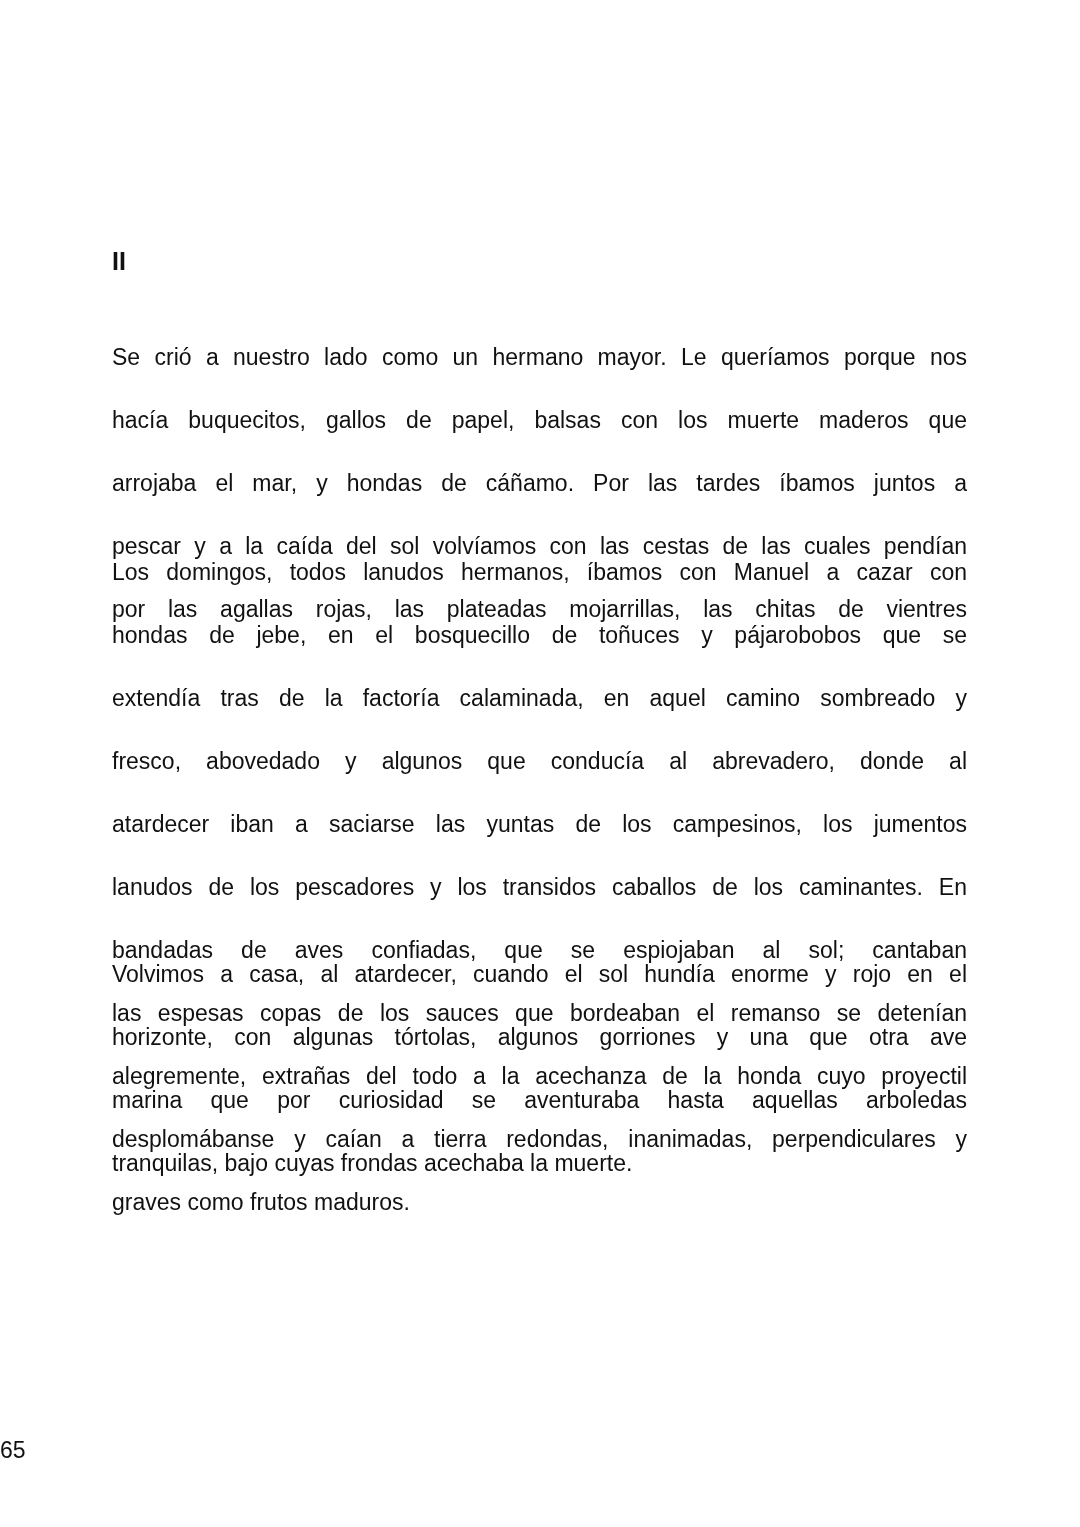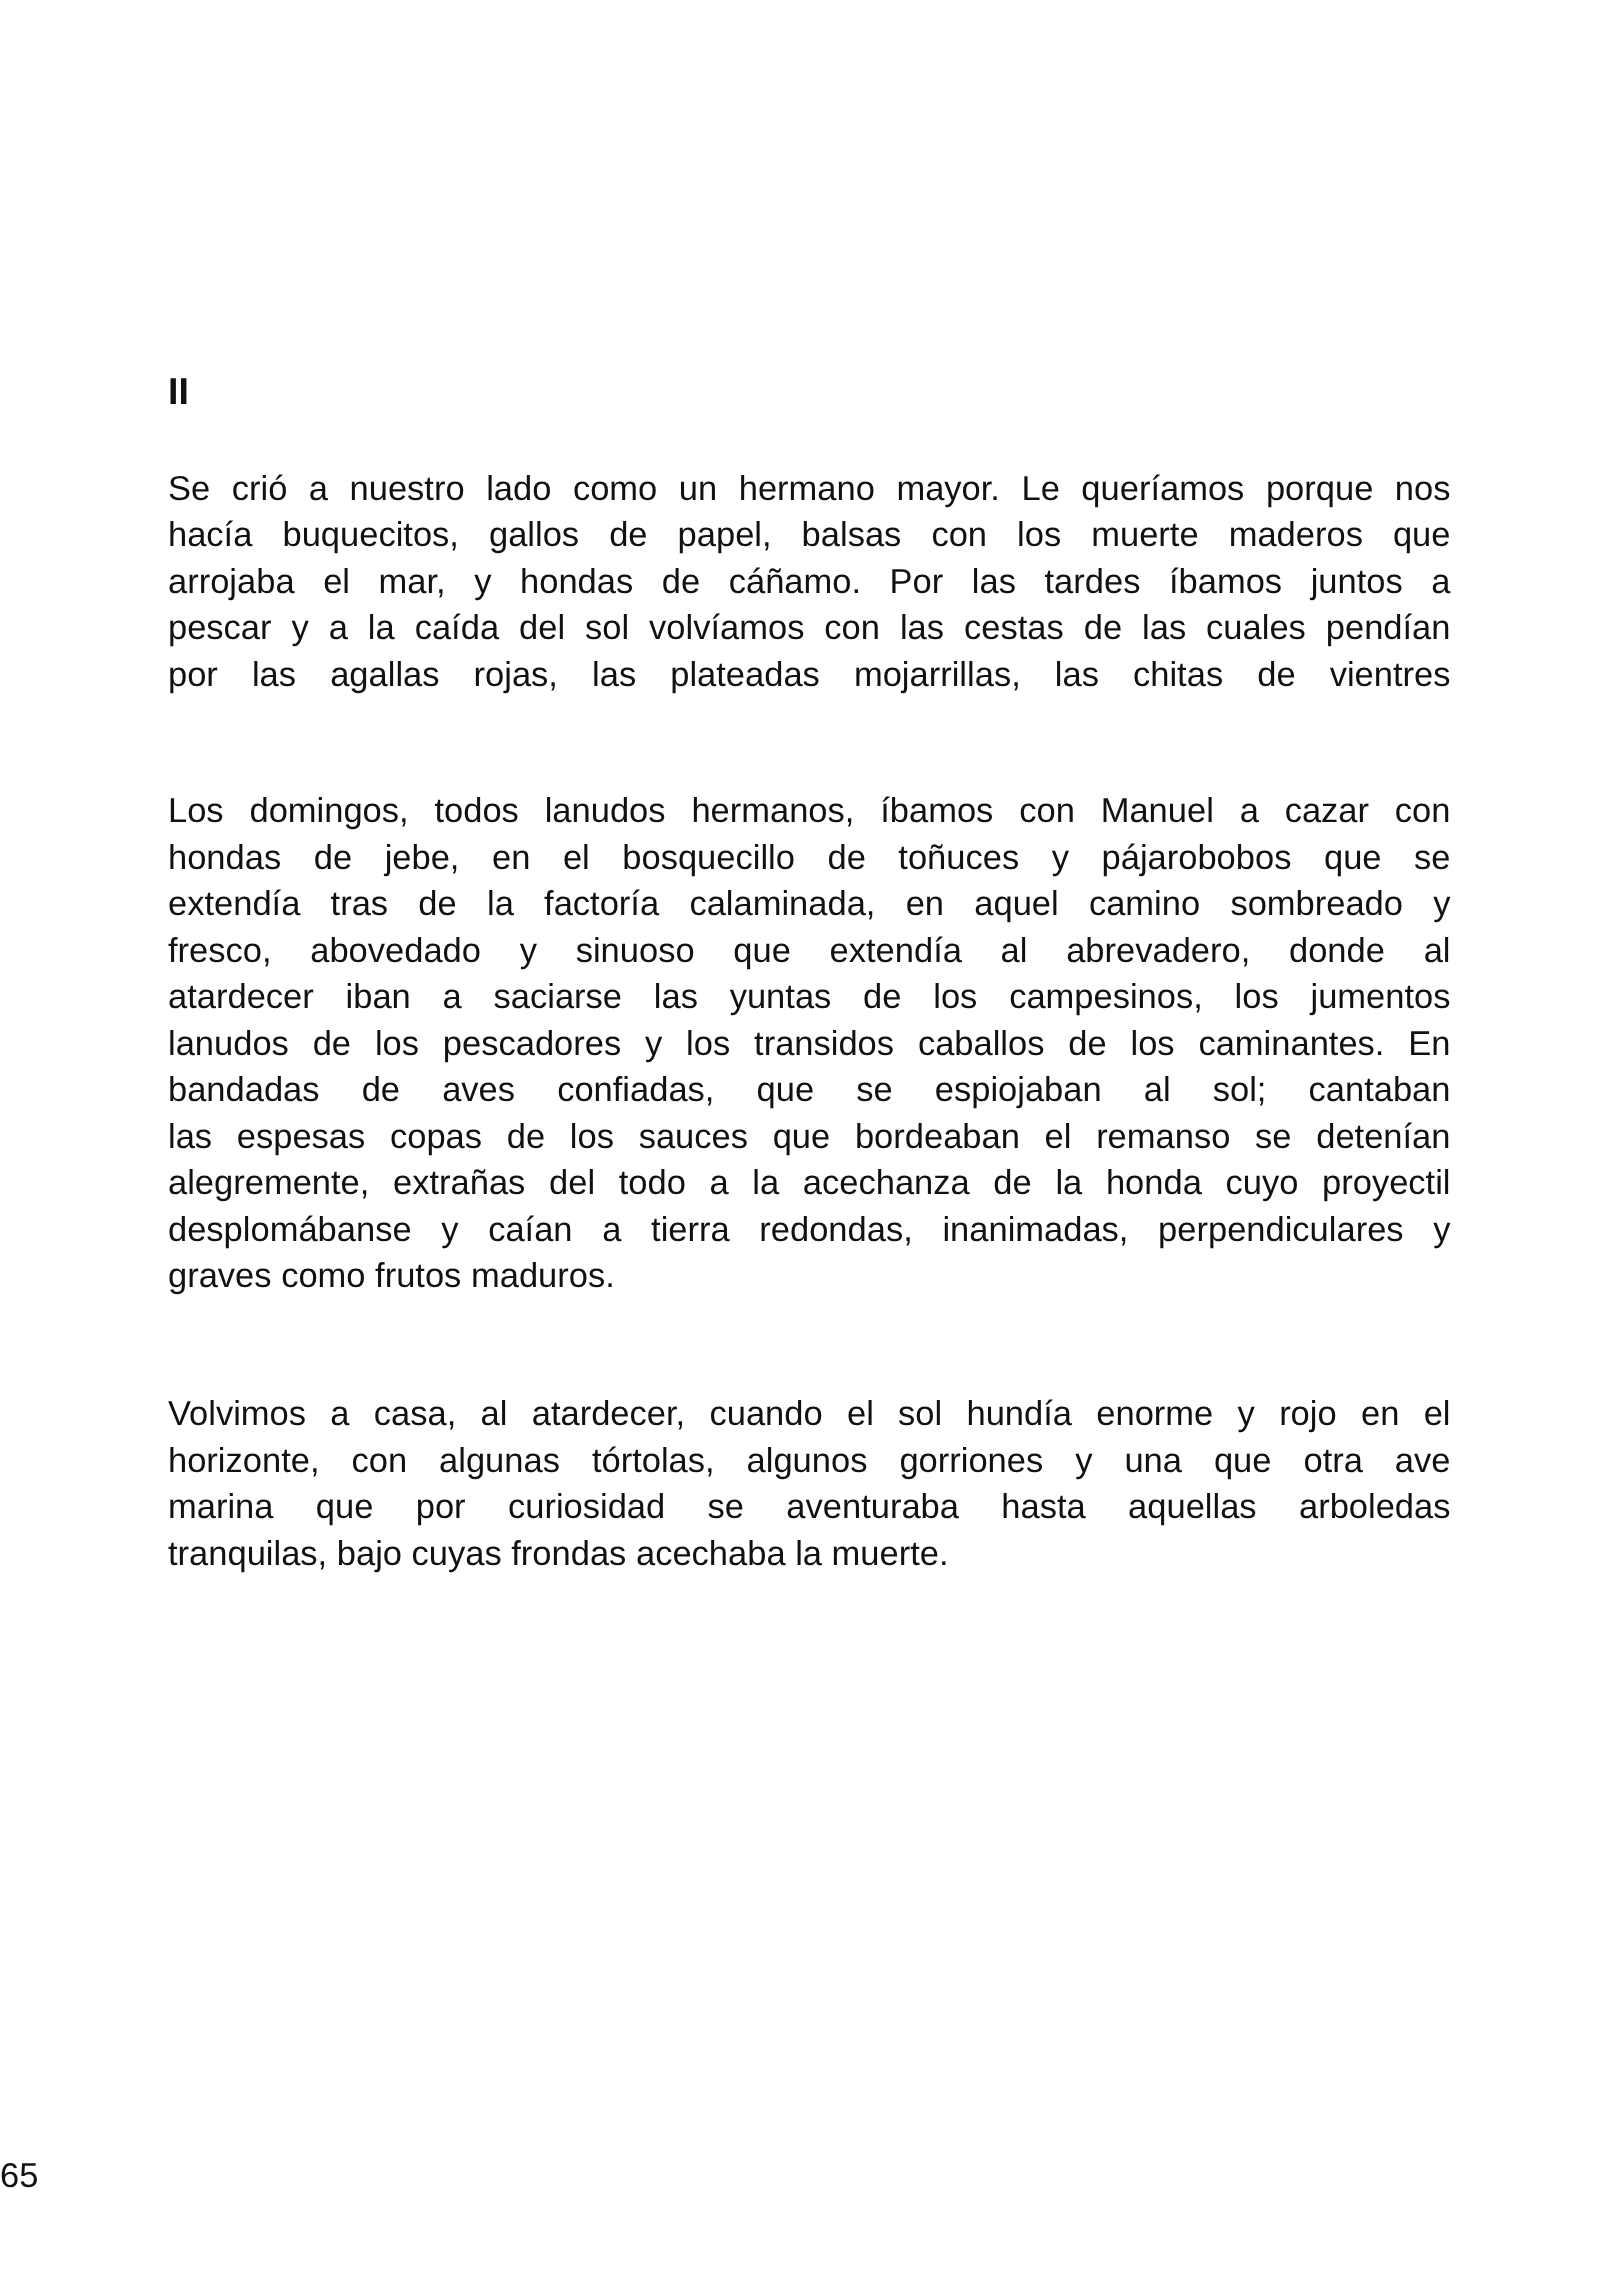--- a/index.html
+++ b/index.html
@@ -38,20 +38,21 @@
     }
     .line {
       display: block;
       font-size: 23px;
       line-height: 31px;
       height: 31px;
       white-space: nowrap;
       text-align: justify;
       text-align-last: justify;
       overflow: visible;
+      margin-top: 32px;
     }
     .line.last {
       text-align-last: left;
     }
     .page-number {
       position: absolute;
       left: 0;
       width: 1080px;
       top: 1434px;
       text-align: left;
@@ -71,21 +72,21 @@
     <span class="line" style="white-space: normal;">hacía buquecitos, gallos de papel, balsas con los muerte maderos que</span>
     <span class="line" style="white-space: normal;">arrojaba el mar, y hondas de cáñamo. Por las tardes íbamos juntos a</span>
     <span class="line" style="white-space: normal;">pescar y a la caída del sol volvíamos con las cestas de las cuales pendían</span>
     <span class="line" style="white-space: normal;">por las agallas rojas, las plateadas mojarrillas, las chitas de vientres</span>
   </div>
 
   <div class="paragraph" style="top:525px;">
     <span class="line" style="white-space: normal;">Los domingos, todos lanudos hermanos, íbamos con Manuel a cazar con</span>
     <span class="line" style="white-space: normal;">hondas de jebe, en el bosquecillo de toñuces y pájarobobos que se</span>
     <span class="line" style="white-space: normal;">extendía tras de la factoría calaminada, en aquel camino sombreado y</span>
-    <span class="line" style="white-space: normal;">fresco, abovedado y sinuoso que extendía al abrevadero, donde al</span>
+    <span class="line" style="white-space: normal;">fresco, abovedado y algunos que conducía al abrevadero, donde al</span>
     <span class="line" style="white-space: normal;">atardecer iban a saciarse las yuntas de los campesinos, los jumentos</span>
     <span class="line" style="white-space: normal;">lanudos de los pescadores y los transidos caballos de los caminantes. En</span>
     <span class="line" style="white-space: normal;">bandadas de aves confiadas, que se espiojaban al sol; cantaban</span>
     <span class="line" style="white-space: normal;">las espesas copas de los sauces que bordeaban el remanso se detenían</span>
     <span class="line" style="white-space: normal;">alegremente, extrañas del todo a la acechanza de la honda cuyo proyectil</span>
     <span class="line" style="white-space: normal;">desplomábanse y caían a tierra redondas, inanimadas, perpendiculares y</span>
     <span class="line last" style="white-space: normal;">graves como frutos maduros.</span>
   </div>
 
   <div class="paragraph" style="top:927px;">

